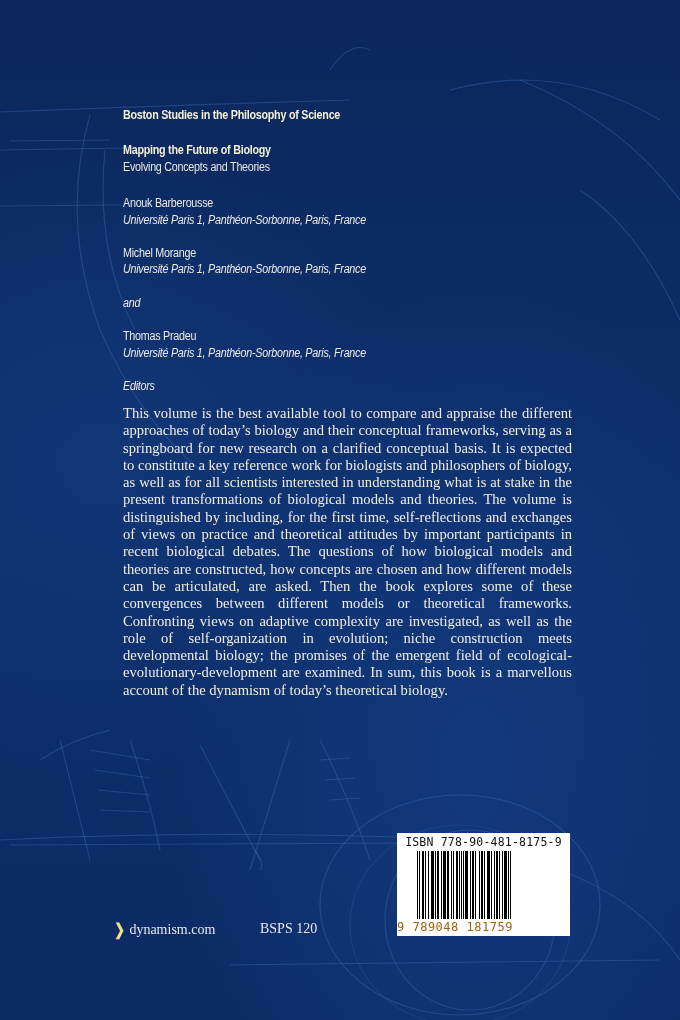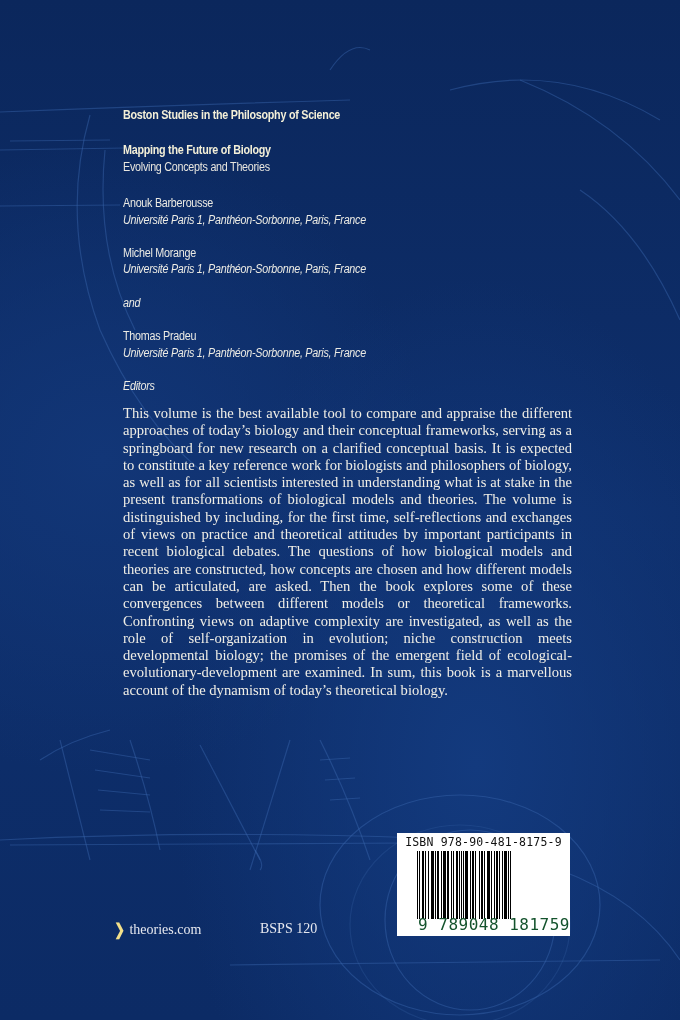--- a/index.html
+++ b/index.html
@@ -67,22 +67,22 @@
     font-family: "DejaVu Sans Mono", monospace; font-size: 11.5px; color: #111;
     letter-spacing: 0.2px; white-space: nowrap; line-height: 14px; text-align: center;
   }
   .bars {
     position: absolute; left: 20px; top: 18px; width: 102px; height: 68px;
     display: flex; align-items: stretch;
   }
   .bars span { display: block; background: #000; height: 100%; }
   .bars .gap { background: transparent; }
   .barcode-digits {
-    position: absolute; left: 0; right: 0; bottom: 2px; text-align: right;
-    font-family: "DejaVu Sans Mono", monospace; font-size: 16px; color: #14532d;
+    position: absolute; left: 0; right: 0; bottom: 2px; text-align: left;
+    font-family: "DejaVu Sans Mono", monospace; font-size: 12px; color: #a16207;
     letter-spacing: 0.5px;
   }
 </style>
 </head>
 <body>
 
 <div class="cover">
 
   <div class="sketch">
     <svg viewBox="0 0 680 1020" preserveAspectRatio="none">
@@ -132,26 +132,26 @@
     <div class="editor-name" style="top:329px">Thomas Pradeu</div>
     <div class="affil" style="top:346px">Université Paris 1, Panthéon-Sorbonne, Paris, France</div>
 
     <div class="editors-label" style="top:379px">Editors</div>
 
     <p class="blurb">This volume is the best available tool to compare and appraise the different approaches of today’s biology and their conceptual frameworks, serving as a springboard for new research on a clarified conceptual basis. It is expected to constitute a key reference work for biologists and philosophers of biology, as well as for all scientists interested in understanding what is at stake in the present transformations of biological models and theories. The volume is distinguished by including, for the first time, self-reflections and exchanges of views on practice and theoretical attitudes by important participants in recent biological debates. The questions of how biological models and theories are constructed, how concepts are chosen and how different models can be articulated, are asked. Then the book explores some of these convergences between different models or theoretical frameworks. Confronting views on adaptive complexity are investigated, as well as the role of self-organization in evolution; niche construction meets developmental biology; the promises of the emergent field of ecological-evolutionary-development are examined. In sum, this book is a marvellous account of the dynamism of today’s theoretical biology.</p>
   </div>
 
   <a class="footer-link">
     <span class="chevron">❯</span>
-    <span>theories.com</span>
+    <span>dynamism.com</span>
   </a>
   <div class="bsps">BSPS 120</div>
 
   <div class="barcode-box">
-    <div class="isbn-text">ISBN 978-90-481-8175-9</div>
+    <div class="isbn-text">ISBN 778-90-481-8175-9</div>
     <div class="bars">
       <span style="width:1px"></span>
         <span class="gap" style="width:1px"></span>
         <span style="width:1px"></span>
         <span class="gap" style="width:2px"></span>
       <span style="width:2px"></span>
         <span class="gap" style="width:1px"></span>
         <span style="width:1px"></span>
         <span class="gap" style="width:2px"></span>
       <span style="width:1px"></span>

